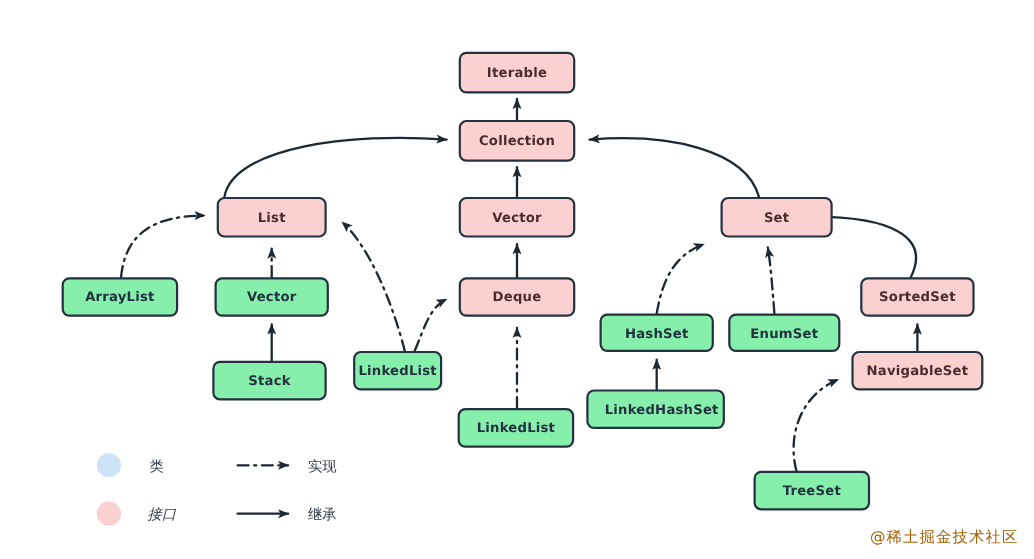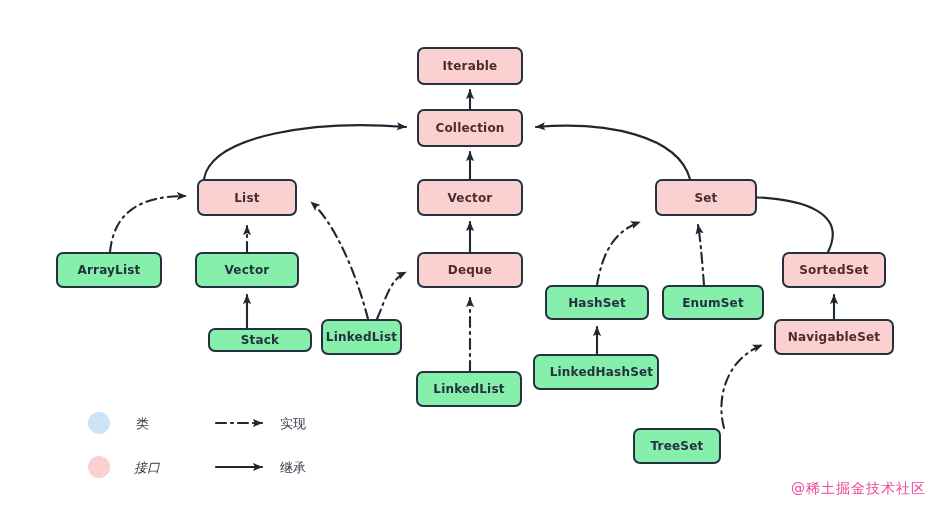--- a/index.html
+++ b/index.html
@@ -59,21 +59,21 @@
     color: #333b45;
     font-family: "DejaVu Sans", "Liberation Sans", sans-serif;
     z-index: 2;
     white-space: nowrap;
   }
   .watermark {
     position: absolute;
     right: 14px;
     bottom: 10px;
     font-size: 14px;
-    color: #ec4899;
+    color: #a16207;
     letter-spacing: 1px;
     z-index: 3;
     white-space: nowrap;
   }
 </style>
 </head>
 <body>
 
 <div id="canvas">
 
@@ -162,21 +162,21 @@
   </div>
 
   <div class="node klass" style="left:56px;top:252px;width:106px;height:36px;">
     <span>ArrayList</span>
   </div>
 
   <div class="node klass" style="left:195px;top:252px;width:104px;height:36px;">
     <span>Vector</span>
   </div>
 
-  <div class="node klass" style="left:208px;top:328px;width:104px;height:24px;">
+  <div class="node klass" style="left:193px;top:328px;width:104px;height:36px;">
     <span>Stack</span>
   </div>
 
   <div class="node klass" style="left:321px;top:319px;width:81px;height:36px;">
     <span>LinkedList</span>
   </div>
 
   <div class="node klass" style="left:416px;top:371px;width:106px;height:36px;">
     <span>LinkedList</span>
   </div>
@@ -186,21 +186,21 @@
   </div>
 
   <div class="node klass" style="left:662px;top:285px;width:102px;height:35px;">
     <span>EnumSet</span>
   </div>
 
   <div class="node klass" style="left:533px;top:354px;width:126px;height:36px;padding-left:11px;">
     <span>LinkedHashSet</span>
   </div>
 
-  <div class="node klass" style="left:633px;top:428px;width:88px;height:36px;">
+  <div class="node klass" style="left:685px;top:428px;width:106px;height:36px;">
     <span>TreeSet</span>
   </div>
 
   <div class="legend-swatch klass" style="left:88px;top:412px;"></div>
   <div class="legend-label" style="left:136px;top:415px;">类</div>
 
   <div class="legend-swatch iface" style="left:88px;top:456px;"></div>
   <div class="legend-label" style="left:134px;top:459px;font-style:italic;">接口</div>
 
   <div class="legend-label" style="left:280px;top:415px;">实现</div>

